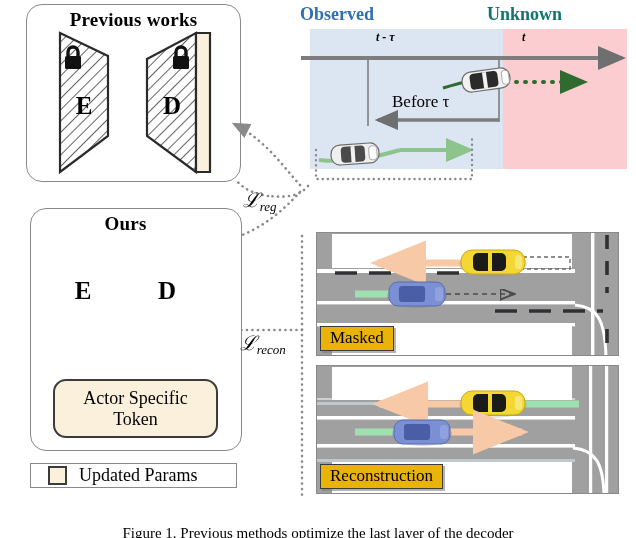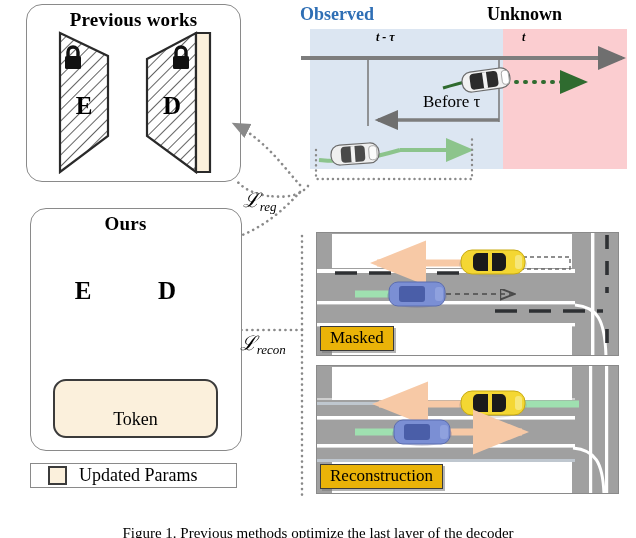--- a/index.html
+++ b/index.html
@@ -37,26 +37,26 @@
   }
   .legend-swatch{
     width:19px;height:19px;background:#fbf0dc;border:2.2px solid #3b3b3b;
     margin-left:17px;margin-right:12px;box-sizing:border-box;flex:none;
   }
   .legend-label{font-size:18px;}
 
   
   .tl-head{position:absolute;font-weight:bold;font-size:18px;}
   .tl-observed{color:#2f6fb5;}
-  .tl-unknown{color:#000000;}
+  .tl-unknown{color:#0f766e;}
   .tl-region{position:absolute;}
   .tl-obs-bg{background:#dce6f2;}
   .tl-unk-bg{background:#fbcdd0;}
   .tl-tick-label{position:absolute;font-style:italic;font-size:12px;font-weight:bold;margin-left:28px;}
-  .tl-before{position:absolute;font-size:17px;margin-left:31px;}
+  .tl-before{position:absolute;font-size:17px;}
 
   
   .scene{position:absolute;box-sizing:border-box;border:1.3px solid #8a8a8a;overflow:hidden;}
   .scene-label{
     position:absolute;border:1.5px solid #3b3b3b;background:#eab308;
     font-size:17px;padding:1px 9px 2px 9px;box-sizing:border-box;
     box-shadow:2px 2px 0 rgba(120,120,120,.55);
   }
 
   .loss-label{position:absolute;font-size:17px;}
@@ -151,21 +151,21 @@
 <div class="ed-letter" style="left:148px;top:92px;width:48px;">D</div>
 
 <div class="panel-box" style="left:30px;top:208px;width:212px;height:243px;"></div>
 <div class="panel-title" style="left:30px;top:213px;width:191px;">Ours</div>
 
 <div class="ed-letter" style="left:58px;top:277px;width:50px;">E</div>
 <div class="ed-letter" style="left:142px;top:277px;width:50px;">D</div>
 
 <div class="token-box" style="left:53px;top:379px;width:165px;height:59px;">
   <span>
-    <br>
+    <span>Actor Specific</span><br>
     <span>Token</span>
   </span>
 </div>
 
 <div class="legend-box" style="left:30px;top:463px;width:207px;height:25px;">
   <span class="legend-swatch"></span>
   <span class="legend-label">Updated Params</span>
 </div>
 
 <div class="loss-label" style="left:243px;top:186px;">

